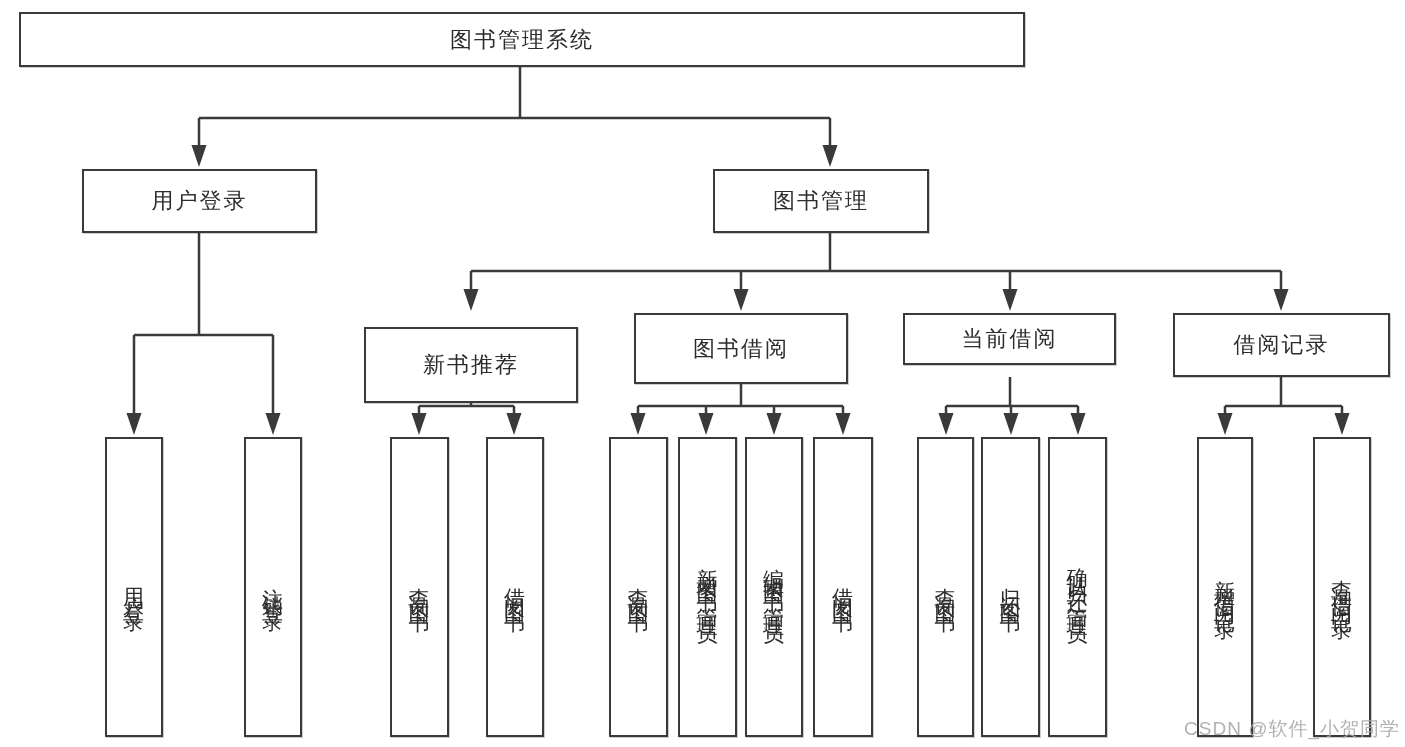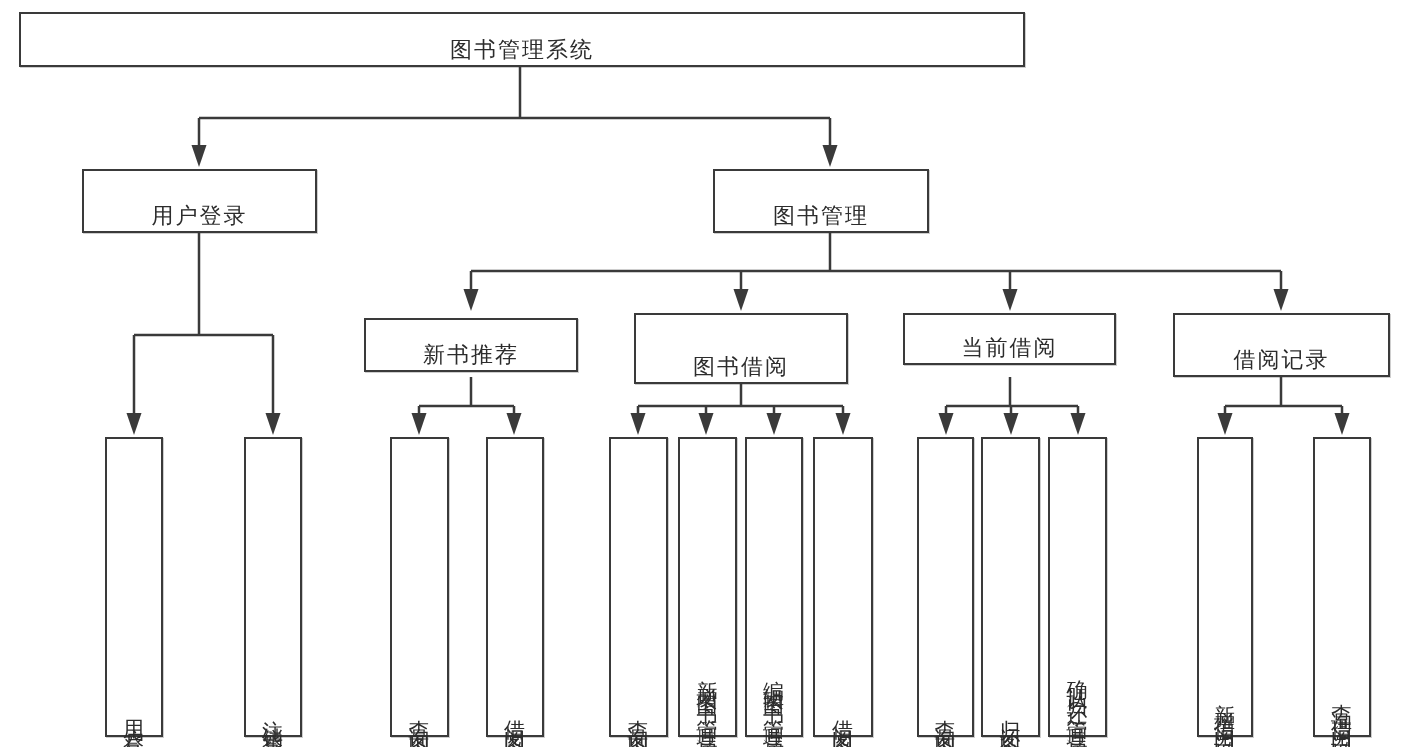--- a/index.html
+++ b/index.html
@@ -22,21 +22,21 @@
     width: 1405px;
     height: 747px;
     display: block;
   }
   .node {
     position: absolute;
     box-sizing: border-box;
     border: 2px solid #3a3a3a;
     background: #ffffff;
     display: flex;
-    align-items: flex-end;
+    align-items: center;
     justify-content: center;
     color: #2c2c2c;
     box-shadow: 1px 1px 0 rgba(60,60,60,0.25);
   }
   .node.h .label {
     font-size: 22px;
     letter-spacing: 2px;
     white-space: nowrap;
   }
   .node.v .label {
@@ -86,21 +86,21 @@
   <div id="nodes">
       <div class="node h" style="left: 19px; top: 12px; width: 1006px; height: 55px;">
         <span class="label">图书管理系统</span>
       </div>
       <div class="node h" style="left: 82px; top: 169px; width: 235px; height: 64px;">
         <span class="label">用户登录</span>
       </div>
       <div class="node h" style="left: 713px; top: 169px; width: 216px; height: 64px;">
         <span class="label">图书管理</span>
       </div>
-      <div class="node h" style="left: 364px; top: 318px; width: 214px; height: 54px;">
+      <div class="node h" style="left: 364px; top: 327px; width: 214px; height: 76px;">
         <span class="label">新书推荐</span>
       </div>
       <div class="node h" style="left: 634px; top: 313px; width: 214px; height: 71px;">
         <span class="label">图书借阅</span>
       </div>
       <div class="node h" style="left: 903px; top: 313px; width: 213px; height: 52px;">
         <span class="label">当前借阅</span>
       </div>
       <div class="node h" style="left: 1173px; top: 313px; width: 217px; height: 64px;">
         <span class="label">借阅记录</span>
@@ -138,13 +138,14 @@
       <div class="node v" style="left: 1048px; top: 437px; width: 59px; height: 300px;">
         <span class="label">确认归还（管理员）</span>
       </div>
       <div class="node v" style="left: 1197px; top: 437px; width: 56px; height: 300px;">
         <span class="label">新增借阅记录</span>
       </div>
       <div class="node v" style="left: 1313px; top: 437px; width: 58px; height: 300px;">
         <span class="label">查询借阅记录</span>
       </div>
     </div>
+  <div class="watermark">CSDN @软件_小贺同学</div>
 </div>
 
 </body></html>

